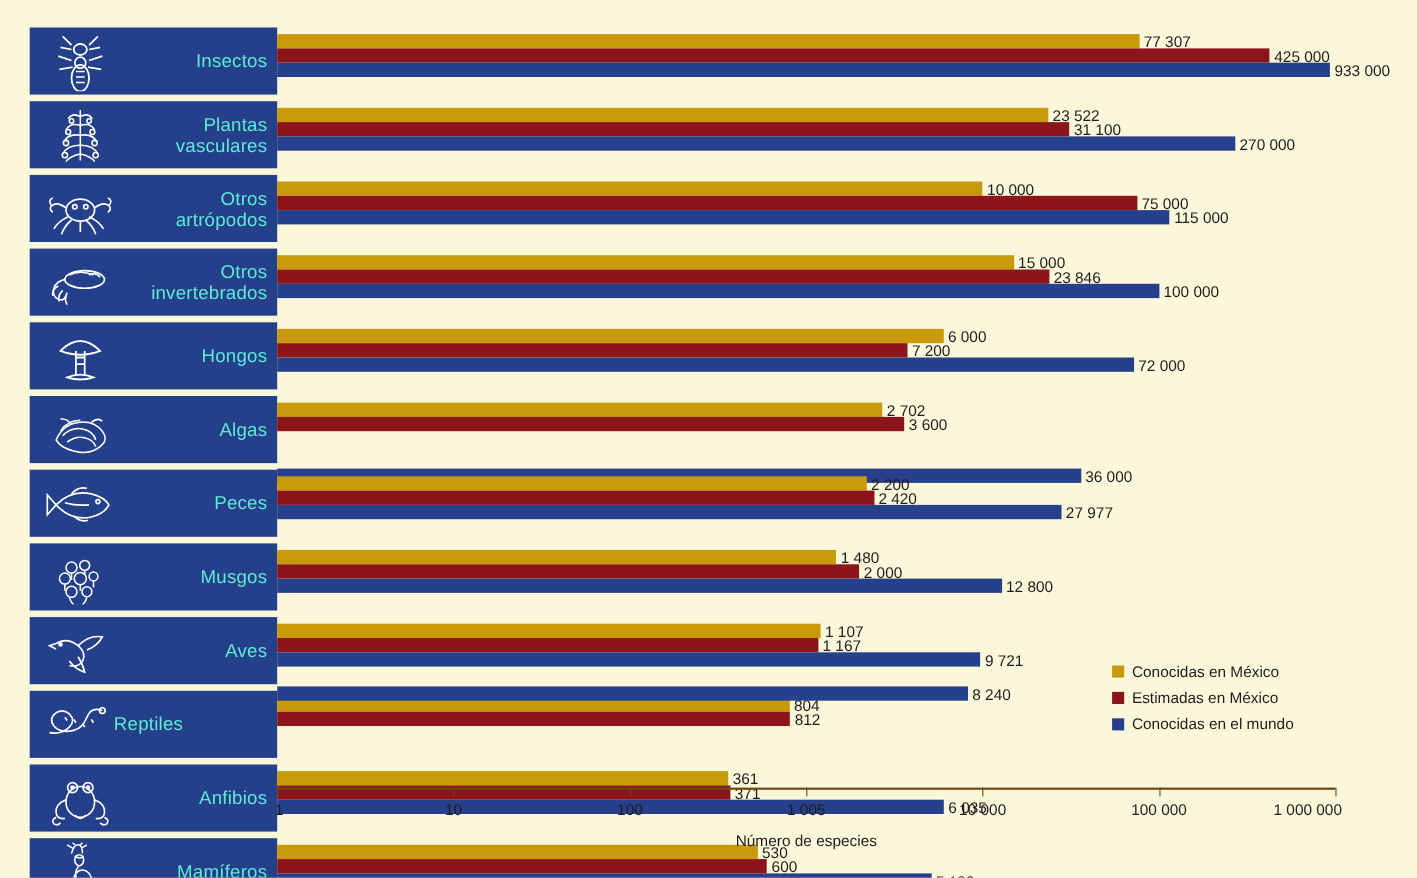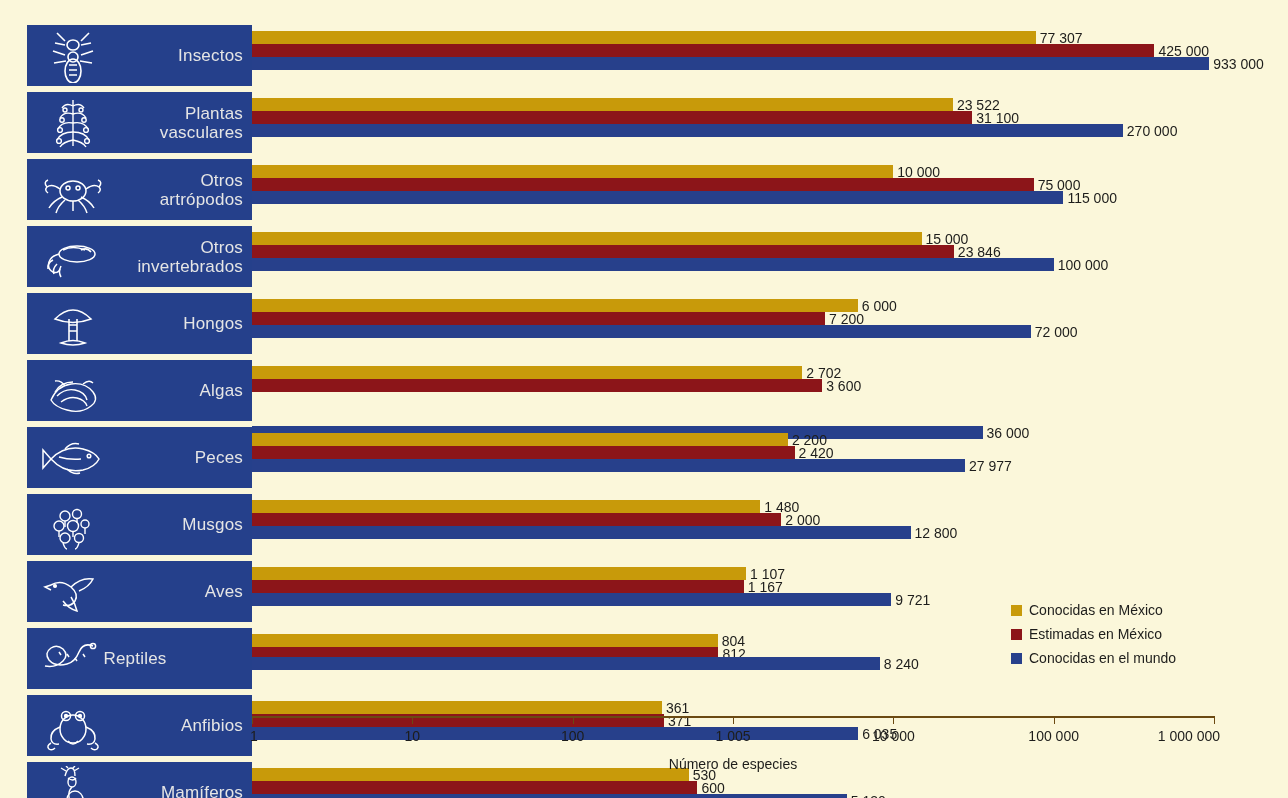--- a/index.html
+++ b/index.html
@@ -13,21 +13,21 @@
   #chart{position:absolute;left:0;top:0;width:1288px;height:798px;}
 
   
   .cat-box{
     position:absolute;left:27px;width:225px;height:61px;
     background:#25408b;
     display:flex;align-items:center;justify-content:flex-end;
     box-sizing:border-box;padding-right:9px;
   }
   .cat-label{
-    color:#e5e5e5;font-size:17px;line-height:19px;text-align:right;
+    color:#5eead4;font-size:17px;line-height:19px;text-align:right;
     white-space:pre-line;letter-spacing:.2px;
   }
   .cat-icon{
     position:absolute;left:8px;top:50%;transform:translateY(-50%);
     width:76px;height:54px;
   }
   .cat-icon svg{display:block;width:100%;height:100%;}
 
   
   .bar{position:absolute;height:13px;}
@@ -331,21 +331,21 @@
       </div>
       <div class="bar c2" style="left: 252px; top: 593px; width: 639.363px;">
         <span class="bar-value">9 721</span>
       </div>
       <div class="bar c0" style="left: 252px; top: 634px; width: 465.809px;">
         <span class="bar-value">804</span>
       </div>
       <div class="bar c1" style="left: 252px; top: 647px; width: 466.499px;">
         <span class="bar-value">812</span>
       </div>
-      <div class="bar c2" style="left: 252px; top: 657px; width: 627.854px; text-align: center;">
+      <div class="bar c2" style="left: 252px; top: 624px; width: 627.854px; text-align: center;">
         <span class="bar-value">8 240</span>
       </div>
       <div class="bar c0" style="left: 252px; top: 701px; width: 410.054px;">
         <span class="bar-value">361</span>
       </div>
       <div class="bar c1" style="left: 252px; top: 714px; width: 411.956px;">
         <span class="bar-value">371</span>
       </div>
       <div class="bar c2" style="left: 252px; top: 727px; width: 606.169px;">
         <span class="bar-value">6 035</span>

